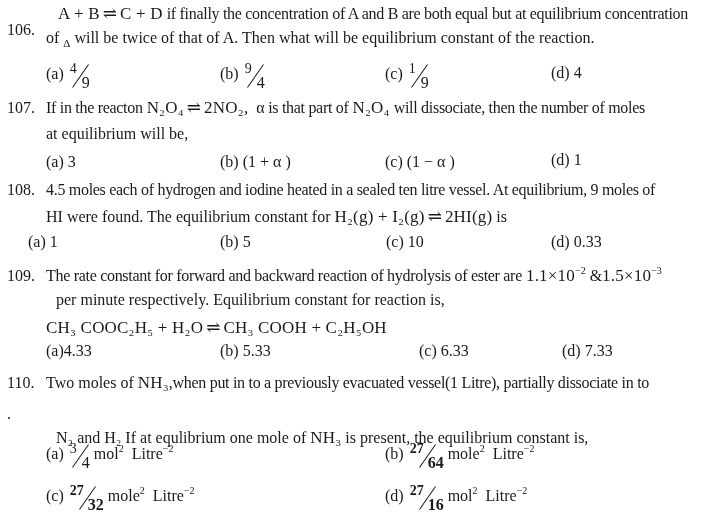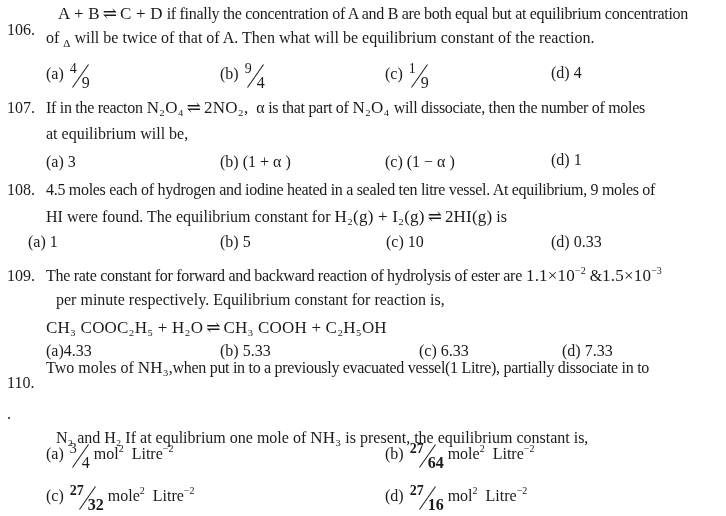--- a/index.html
+++ b/index.html
@@ -185,21 +185,21 @@
     <span>6.33</span>
   </div>
   <div class="opt" style="top:342px; left:551px;margin-left:11px;">
     <span>(d)</span>
     <span>7.33</span>
   </div>
 </div>
 
 <div>
   <span class="line qnum" style="top:373px;">110.</span>
-  <div class="line" style="top:358px; left:46px;font-family:Liberation Serif, serif;">
+  <div class="line" style="top:373px; left:46px;font-family:Liberation Serif, serif;">
     <span>Two moles of</span>
     <span class="eq">NH₃</span><span class="tight">,when put in to a previously evacuated vessel(1 Litre), partially dissociate in to</span>
   </div>
   <span class="line" style="top:404px; left:7px;">.</span>
   <div class="line" style="top:428px; left:56px;text-align:right;">
     <span>N₂ and H₂ If at equlibrium one mole of</span>
     <span class="eq">NH₃</span>
     <span>is present, the equilibrium constant is,</span>
   </div>
   <div class="opt" style="top:442px; left:46px;">

